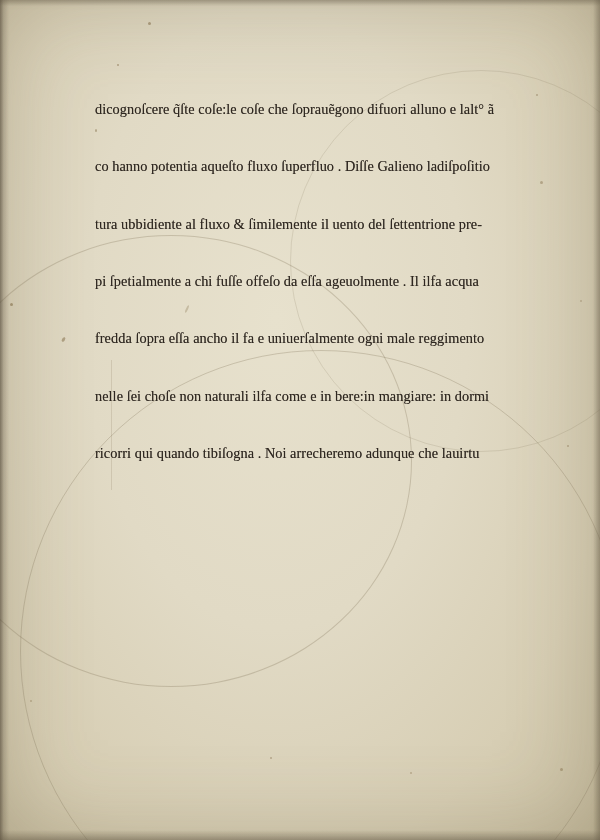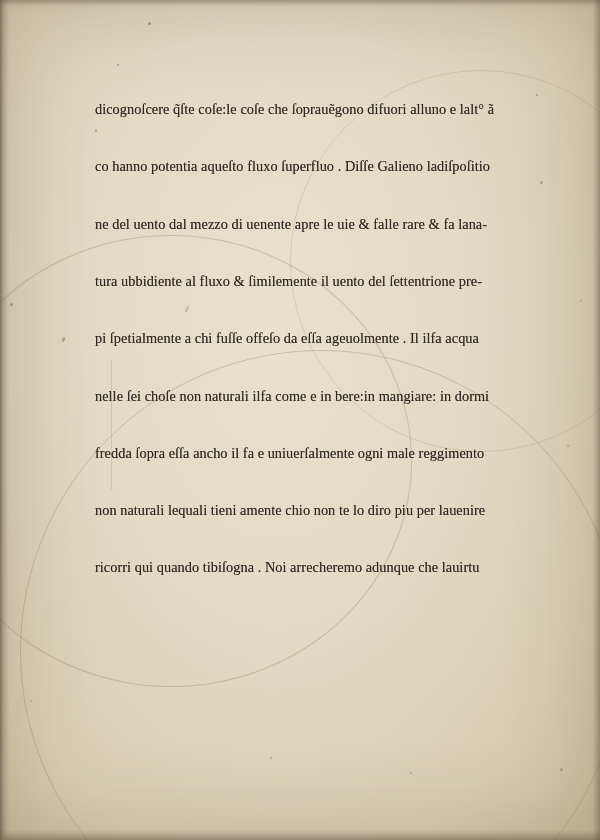--- a/index.html
+++ b/index.html
@@ -76,26 +76,24 @@
 <div class="spot" style="left:186px;top:305px;width:2px;height:8px;opacity:.35;transform:rotate(25deg)"></div>
 <div class="spot" style="left:270px;top:757px;width:2px;height:2px;opacity:.5"></div>
 <div class="spot" style="left:410px;top:772px;width:2px;height:2px;opacity:.45"></div>
 <div class="spot" style="left:560px;top:768px;width:3px;height:3px;opacity:.55"></div>
 <div class="spot" style="left:30px;top:700px;width:2px;height:2px;opacity:.45"></div>
 <div class="spot" style="left:580px;top:300px;width:2px;height:2px;opacity:.4"></div>
 
 <div class="text-block">
   <div class="text-line">dicognoſcere q̃ſte coſe:le coſe che ſoprauẽgono difuori alluno e lalt° ã</div>
   <div class="text-line">co hanno potentia aqueſto fluxo ſuperfluo . Diſſe Galieno ladiſpoſitio</div>
-  <div class="text-line">ne del uento dal mezzo di uenente apre le uie &amp; falle rare &amp; fa lana-</div>
   <div class="text-line">tura ubbidiente al fluxo &amp; ſimilemente il uento del ſettentrione pre-</div>
   <div class="text-line">pi ſpetialmente a chi fuſſe offeſo da eſſa ageuolmente . Il ilfa acqua</div>
+  <div class="text-line">fredda ſopra eſſa ancho il fa e uniuerſalmente ogni male reggimento</div>
   <div class="text-line">nelle ſei choſe non naturali ilfa come e in bere:in mangiare: in dormi</div>
-  <div class="text-line">fredda ſopra eſſa ancho il fa e uniuerſalmente ogni male reggimento</div>
-  <div class="text-line">non naturali lequali tieni amente chio non te lo diro piu per lauenire</div>
   <div class="text-line">ricorri qui quando tibiſogna . Noi arrecheremo adunque che lauirtu</div>
   
   
   
   
   
   
   
   
   

